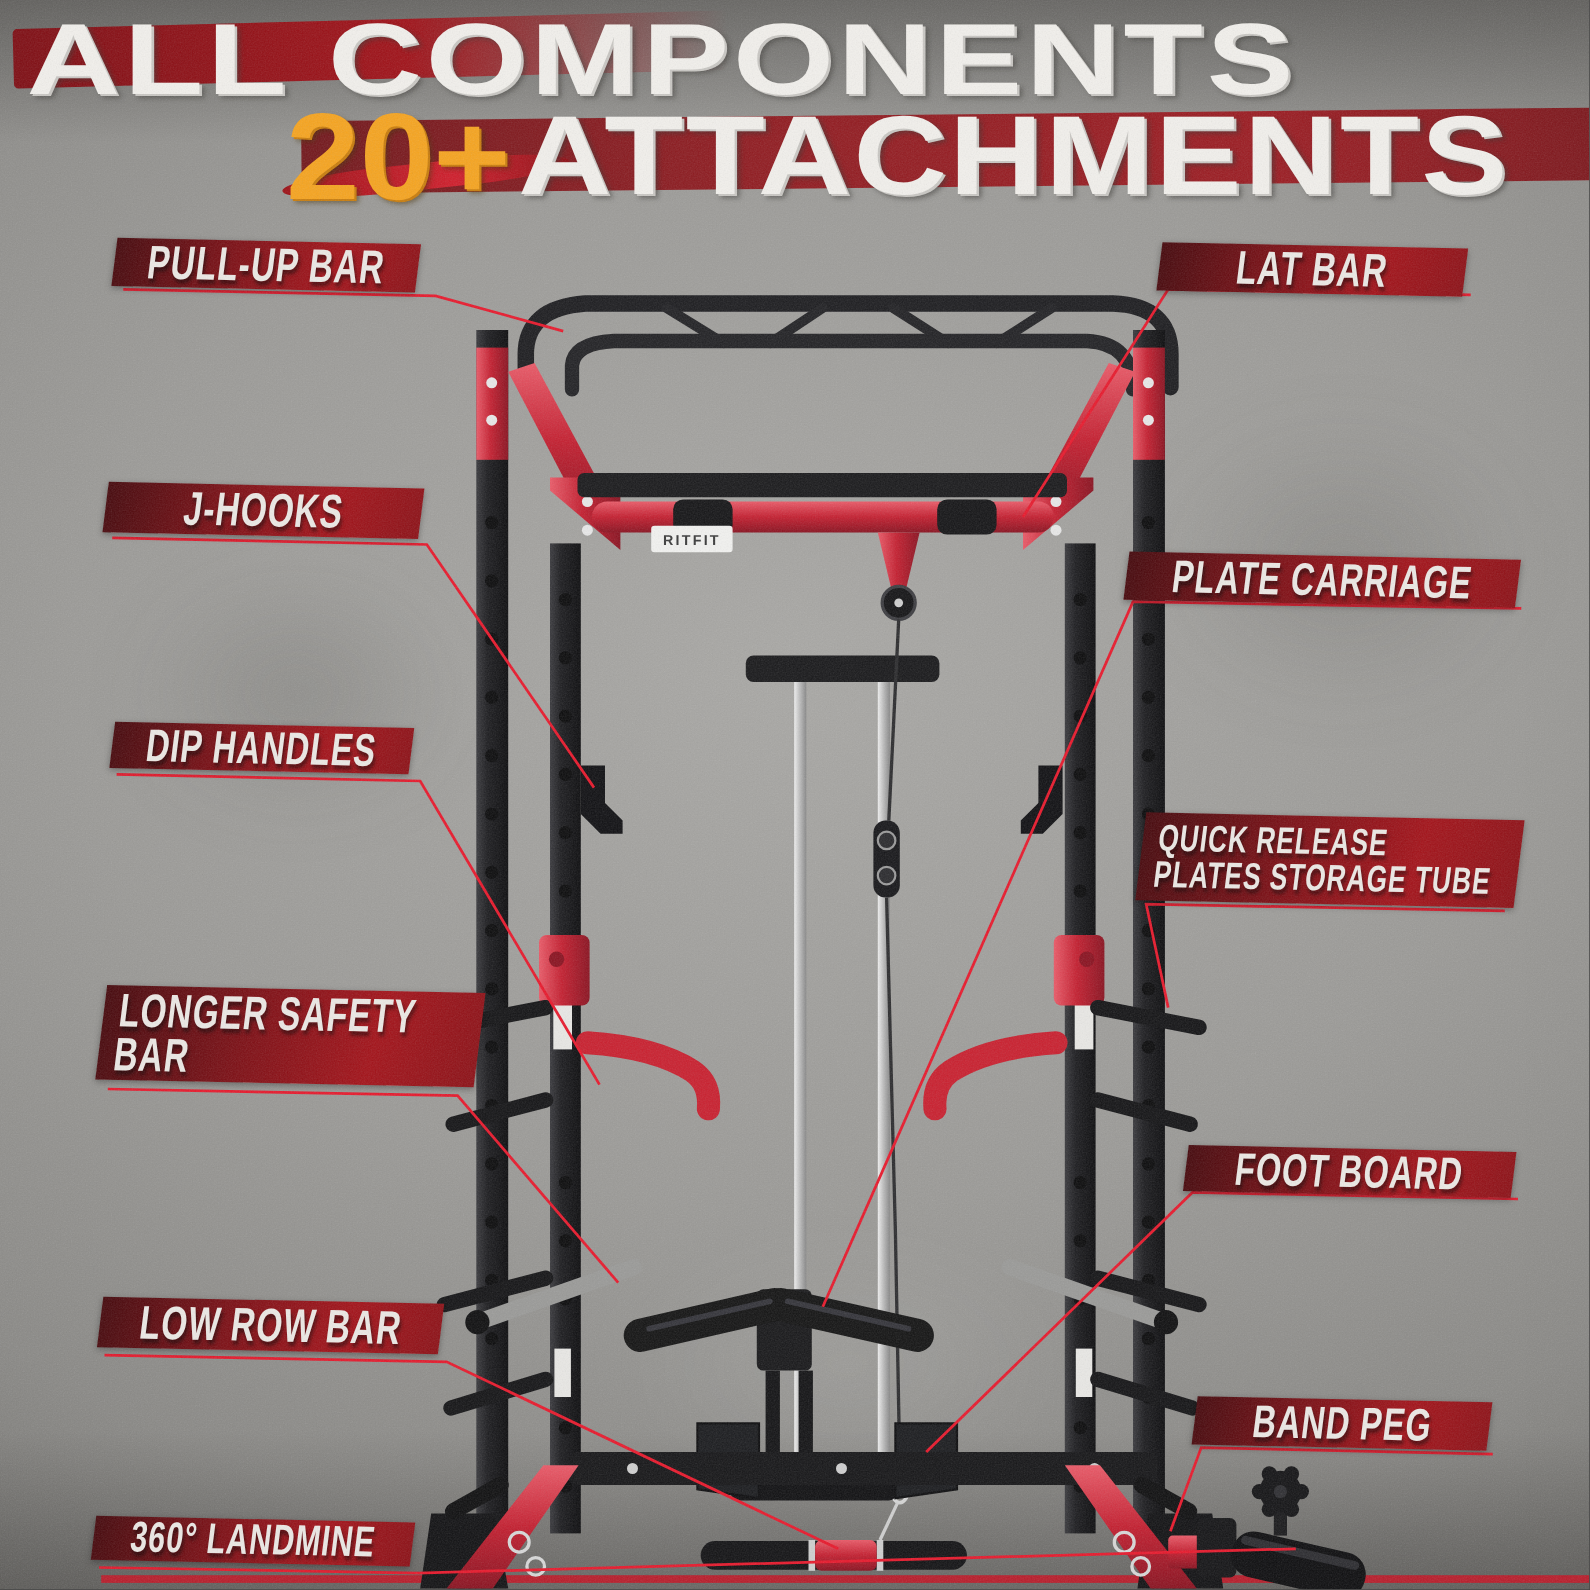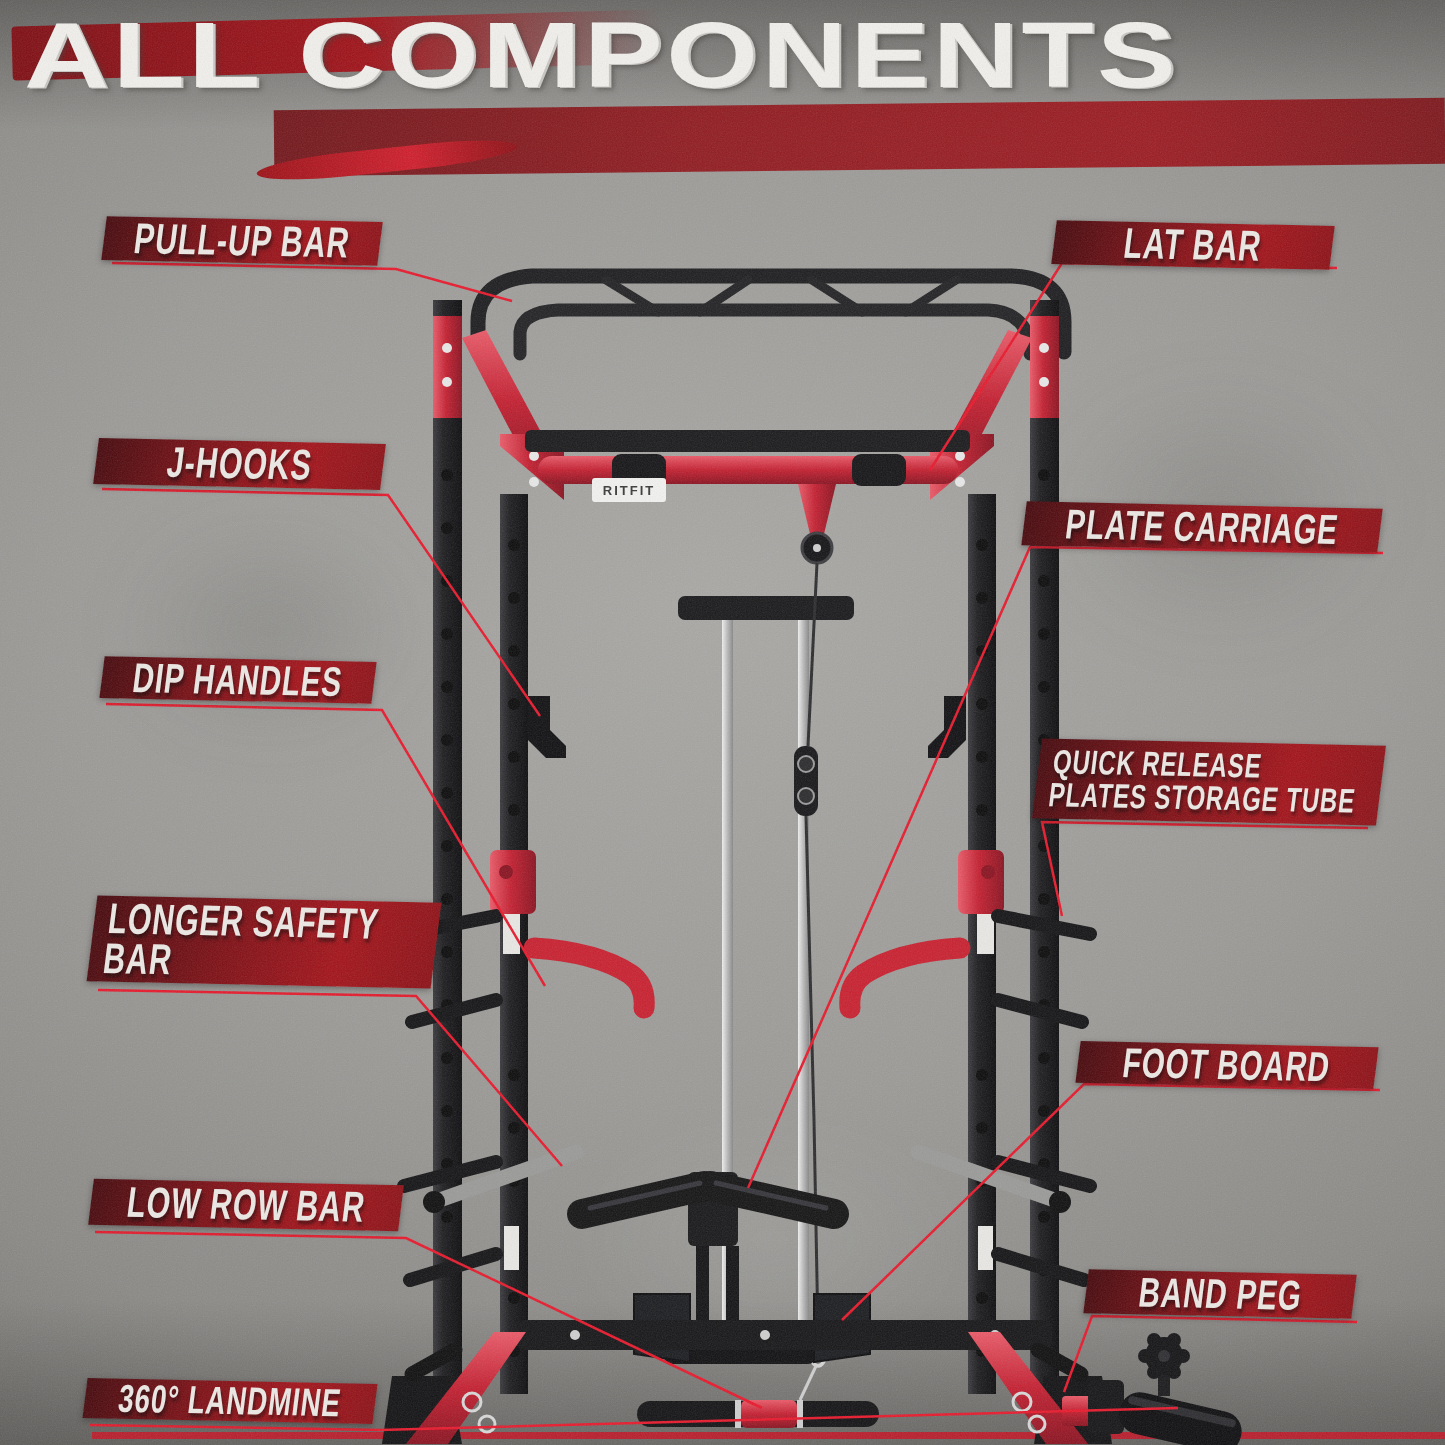--- a/index.html
+++ b/index.html
@@ -326,20 +326,24 @@
       <polyline points="1357,1322 1092,1316 1064,1392"></polyline>
       <polyline points="90,1425 380,1430 1178,1408"></polyline>
     </g>
   </svg>
 
   <div class="title">
     <div class="red-smear"></div>
     <div class="red-band"></div>
     <div class="red-swoosh"></div>
     <div class="t1"><span>ALL COMPONENTS</span></div>
+    <div class="t2">
+      <span class="gold">20+</span>
+      <span class="rest">ATTACHMENTS</span>
+    </div>
   </div>
 
   <div class="label single" style="left:104px;top:219px;width:276px;height:44px;font-size:33px;">
     <span class="lt">PULL-UP BAR</span>
   </div>
   <div class="label single" style="left:1054px;top:223px;width:278px;height:44px;font-size:33px;">
     <span class="lt">LAT BAR</span>
   </div>
   <div class="label single" style="left:96px;top:441px;width:287px;height:46px;font-size:33px;">
     <span class="lt">J-HOOKS</span>

